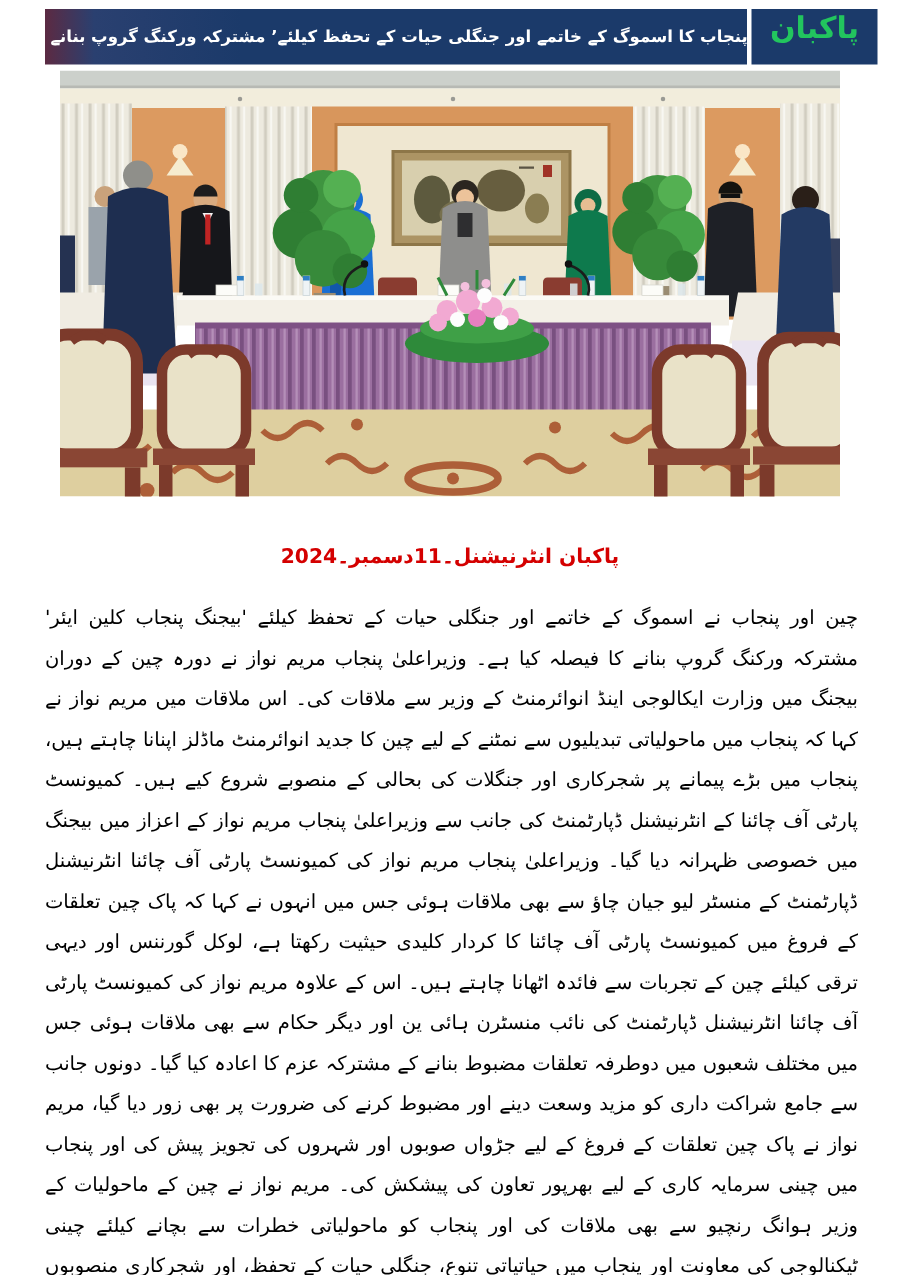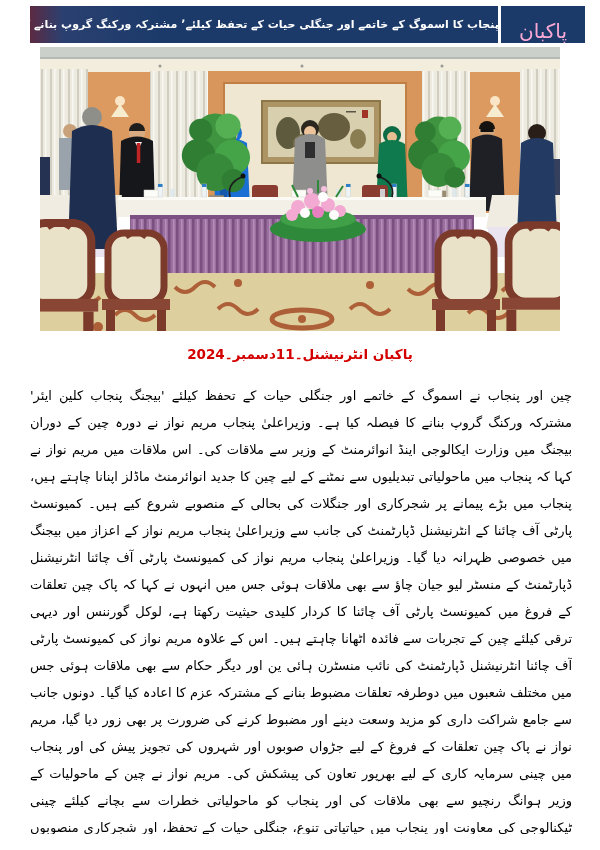--- a/index.html
+++ b/index.html
@@ -6,36 +6,36 @@
   .page{
     position:relative;width:600px;height:850px;background:#ffffff;
     overflow:hidden;font-family:"DejaVu Sans",sans-serif;
   }
   
   .masthead{
     display:flex;flex-direction:row-reverse;gap:3px;
     margin:6px 15px 0 30px;height:37px;
   }
   .brand-box{
-    background:#1b3a6a;color:#f9a8d4;width:84px;flex:0 0 84px;
-    display:flex;align-items:flex-end;justify-content:center;
-    font-size:20px;font-weight:normal;direction:rtl;
+    background:#1b3a6a;color:#22c55e;width:84px;flex:0 0 84px;
+    display:flex;align-items:flex-start;justify-content:center;
+    font-size:20px;font-weight:bold;direction:rtl;
   }
   .headline-bar{
     flex:1;color:#ffffff;direction:rtl;
     background:linear-gradient(90deg,#5c2a42 0%,#2a4070 7%,#1b3a6a 28%,#1b3a6a 100%);
     display:flex;align-items:center;justify-content:center;
     font-size:11px;font-weight:bold;white-space:nowrap;overflow:hidden;
     padding:0 6px;
   }
   
   .photo-frame{margin:4px 40px 0 40px;width:520px;height:284px;line-height:0;}
   
   .photo-caption{
-    margin-top:15px;text-align:center;direction:rtl;
+    margin-top:31px;text-align:center;direction:rtl;
     color:#d40000;font-weight:bold;font-size:13.5px;
   }
   
   .article-body{
     direction:rtl;text-align:justify;
     margin:20px 28px 0 30px;
     font-size:13px;line-height:27px;color:#000000;
     max-height:452px;overflow:hidden;
   }
 </style>

